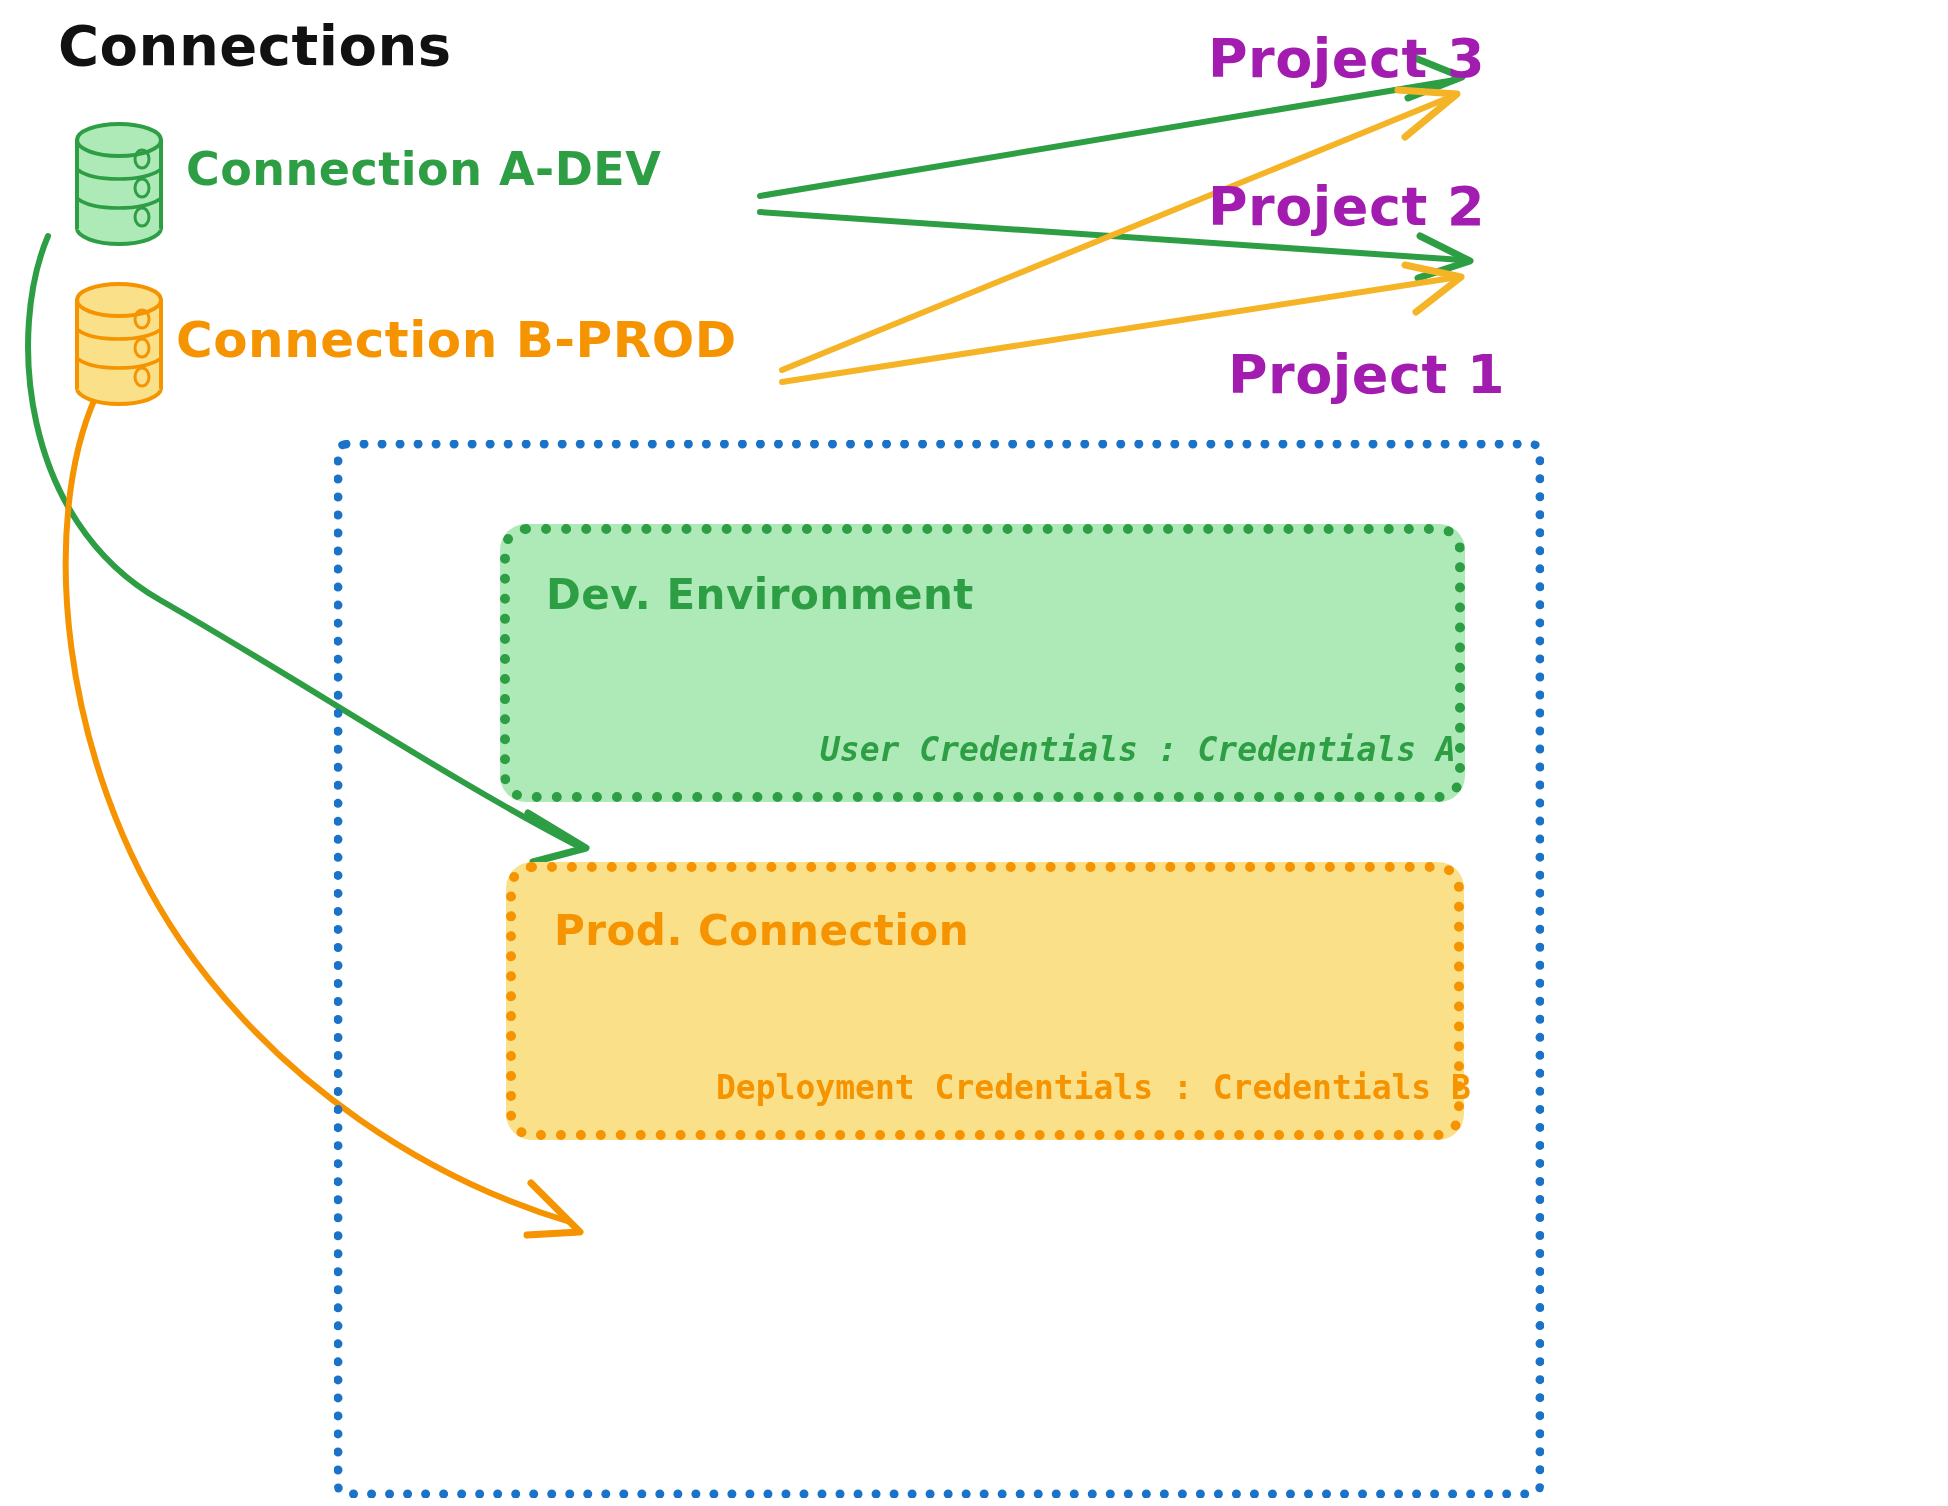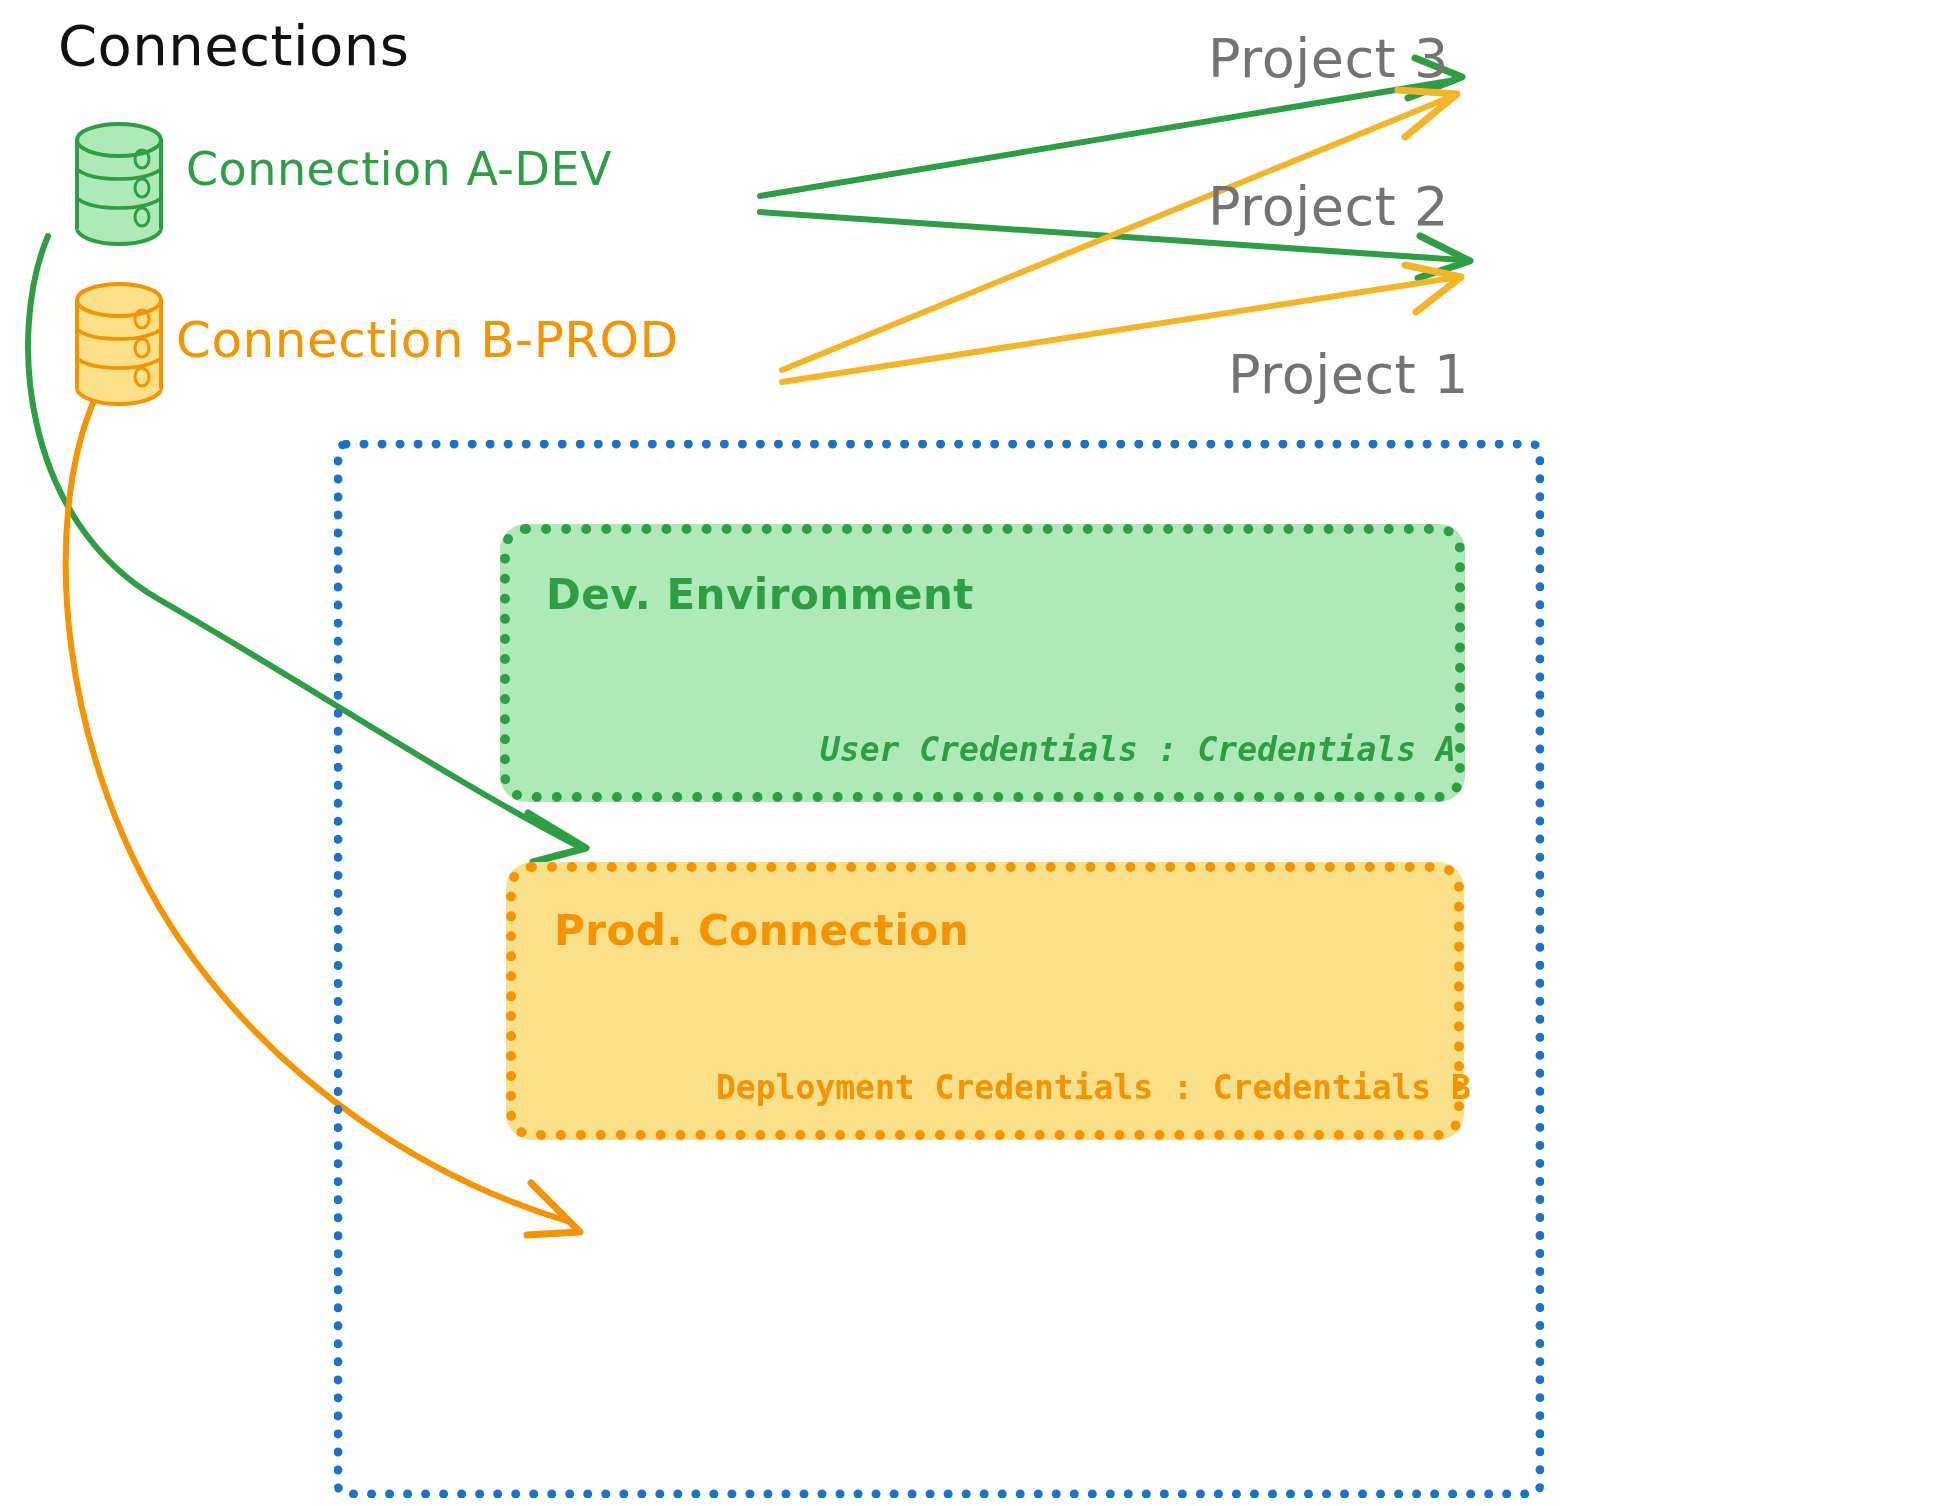--- a/index.html
+++ b/index.html
@@ -22,21 +22,21 @@
     height: 1506px;
     pointer-events: none;
   }
   .txt {
     position: absolute;
     white-space: nowrap;
     line-height: 1;
   }
   .hand {
     font-family: "DejaVu Sans", sans-serif;
-    font-weight: 400;
+    font-weight: 700;
     letter-spacing: 0.5px;
   }
   .mono {
     font-family: "DejaVu Sans Mono", monospace;
     font-weight: 700;
   }
 
   
   #title-connections {
     left: 58px;
@@ -55,21 +55,21 @@
   #label-conn-b {
     left: 176px;
     top: 315px;
     font-size: 50px;
     color: #f59300;
   }
 
   
   .project-label {
     font-size: 54px;
-    color: #737373;
+    color: #a21caf;
   }
   #label-project-3 { left: 1208px; top: 32px; }
   #label-project-2 { left: 1208px; top: 180px; }
   #label-project-1 { left: 1228px; top: 348px; }
 
   
   #project1-container {
     position: absolute;
     left: 334px;
     top: 440px;

